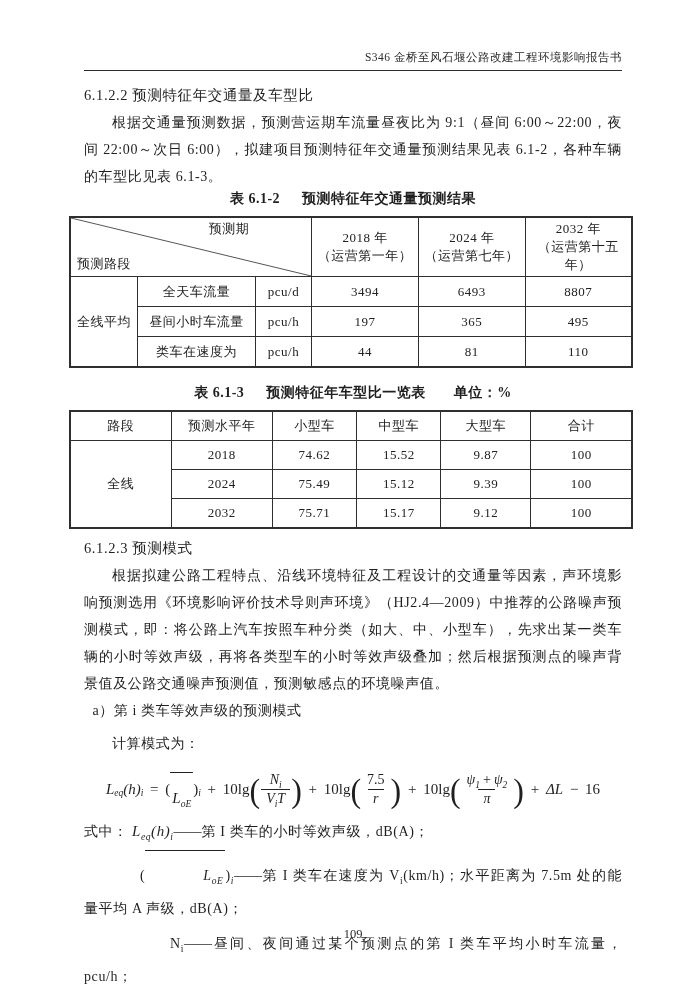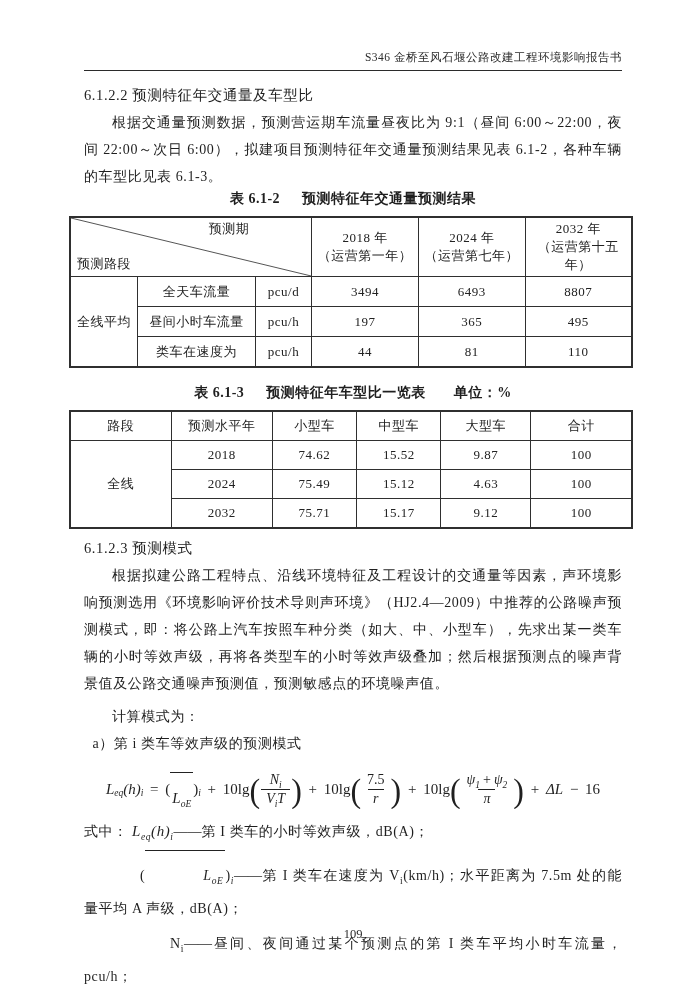--- a/index.html
+++ b/index.html
@@ -243,37 +243,37 @@
       <td>2018</td>
       <td>74.62</td>
       <td>15.52</td>
       <td>9.87</td>
       <td>100</td>
     </tr>
     <tr>
       <td>2024</td>
       <td>75.49</td>
       <td>15.12</td>
-      <td>4.63</td>
+      <td>9.39</td>
       <td>100</td>
     </tr>
     <tr>
       <td>2032</td>
       <td>75.71</td>
       <td>15.17</td>
       <td>9.12</td>
       <td>100</td>
     </tr>
   </tbody>
     </table>
 
   <div class="section-heading" style="margin-top:10px;">6.1.2.3  预测模式</div>
   <div class="para">根据拟建公路工程特点、沿线环境特征及工程设计的交通量等因素，声环境影响预测选用《环境影响评价技术导则声环境》（HJ2.4—2009）中推荐的公路噪声预测模式，即：将公路上汽车按照车种分类（如大、中、小型车），先求出某一类车辆的小时等效声级，再将各类型车的小时等效声级叠加；然后根据预测点的噪声背景值及公路交通噪声预测值，预测敏感点的环境噪声值。</div>
+  <div class="para item-a">a）第 i 类车等效声级的预测模式</div>
   <div class="para calc-line">计算模式为：</div>
-  <div class="para item-a">a）第 i 类车等效声级的预测模式</div>
 
   <div class="formula-row">
     <span class="fv">L</span><sub class="fs">eq</sub><span class="fv">(h)</span><sub class="fs">i</sub>
     <span class="op">=</span>
     <span>(</span><span class="ovl"><span class="fv">L</span><sub class="fs">oE</sub></span><span>)</span><sub class="fs">i</sub>
     <span class="op">+</span>
     <span>10lg</span><span class="bigp">(</span><span class="frac">
         <span class="num"><span class="fv">N</span><sub class="fs">i</sub></span>
         <span class="den"><span class="fv">V</span><sub class="fs">i</sub><span class="fv">T</span></span>
       </span><span class="bigp">)</span>

